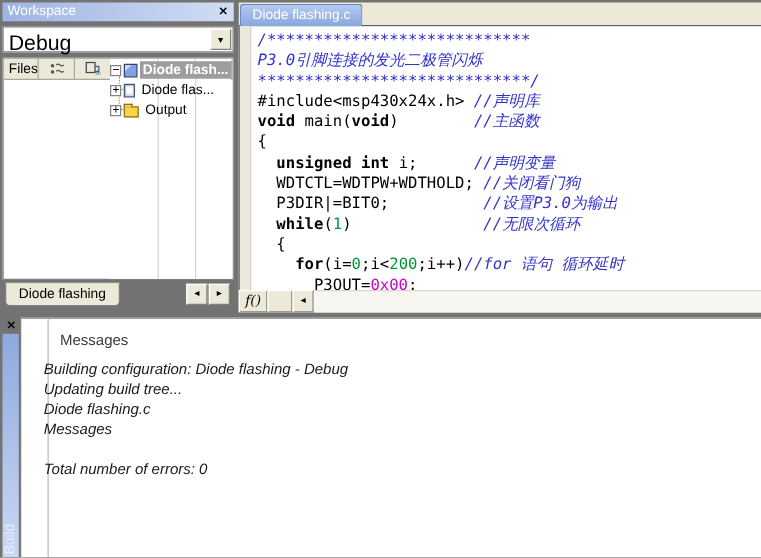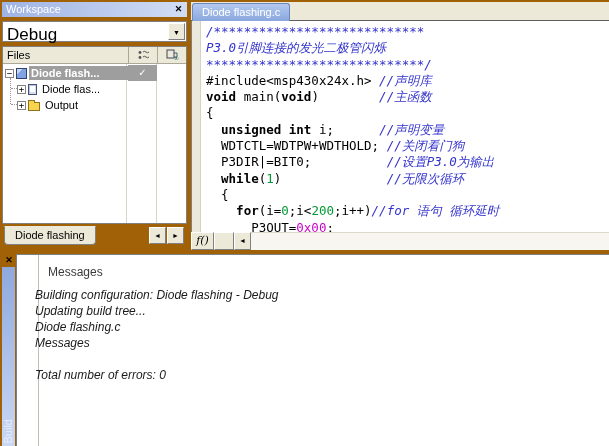--- a/index.html
+++ b/index.html
@@ -1,18 +1,18 @@
 <!DOCTYPE html>
 <html><head>
 <meta charset="utf-8">
 <style>
   * { margin:0; padding:0; box-sizing:border-box; }
   html,body { width:609px; height:446px; }
   body { font-family:"Liberation Sans", sans-serif; background:#ECE9D8; }
-  #screen { position:relative; width:609px; height:446px; background:#a16207; overflow:hidden; }
+  #screen { position:relative; width:609px; height:446px; background:#737373; overflow:hidden; }
 
   
   .raised { background:#ECE9D8; border-top:1px solid #FFFFFF; border-left:1px solid #FFFFFF;
             border-bottom:1px solid #808080; border-right:1px solid #808080; }
   .sunken { border-top:1px solid #808080; border-left:1px solid #808080;
             border-bottom:1px solid #FFFFFF; border-right:1px solid #FFFFFF; }
 
   
   #workspace { position:absolute; left:2px; top:2px; width:185px; height:246px; }
   .ws-title { position:relative; height:15px; background:linear-gradient(90deg,#9FB4E4,#D2DDF4);
@@ -20,21 +20,21 @@
   .ws-close { position:absolute; right:2px; top:1px; width:13px; height:13px; color:#000;
               font-size:9px; font-weight:bold; text-align:center; line-height:13px; cursor:default; }
   .combo { position:relative; margin-top:4px; height:21px; background:#FFFFFF;
            border:1px solid #7F7F7F; }
   .combo-text { position:absolute; left:4px; top:3px; font-size:17px; color:#000; }
   .combo-btn { position:absolute; right:1px; top:1px; bottom:1px; width:17px;
                background:#ECE9D8; border-top:1px solid #fff; border-left:1px solid #fff;
                border-bottom:1px solid #808080; border-right:1px solid #808080;
                text-align:center; font-size:7px; line-height:17px; color:#000; }
   .files-box { position:absolute; left:0; right:0; top:44px; bottom:24px;
-               border:1px solid #808080; background:#FFFFFF; display:flex; flex-direction:column; }
+               border:1px solid #808080; background:#FFFFFF; display:flex; }
   .files-header { height:17px; background:#ECE9D8; border-bottom:1px solid #ACA899; display:flex; flex:none; }
   .files-header-label { flex:1; font-size:11px; line-height:16px; padding-left:4px; color:#000; }
   .hdr-cell { width:29px; border-left:1px solid #ACA899; display:flex; align-items:center; justify-content:center; }
   .tree { position:relative; flex:1; background:#FFFFFF; font-size:11px; overflow:hidden; }
   .col-line { position:absolute; top:0; bottom:0; width:1px; background:#D8D5C8; }
   .tree-row { position:absolute; left:0; right:0; height:16px; display:flex; align-items:center; }
   .expander { width:9px; height:9px; background:#fff; border:1px solid #848484; font-size:9px;
               line-height:7px; text-align:center; color:#000; flex:none; margin-right:2px;
               font-family:"DejaVu Sans Mono",monospace; }
   .cube-icon { width:11px; height:11px; flex:none; margin-right:2px; border:1px solid #31416E;

